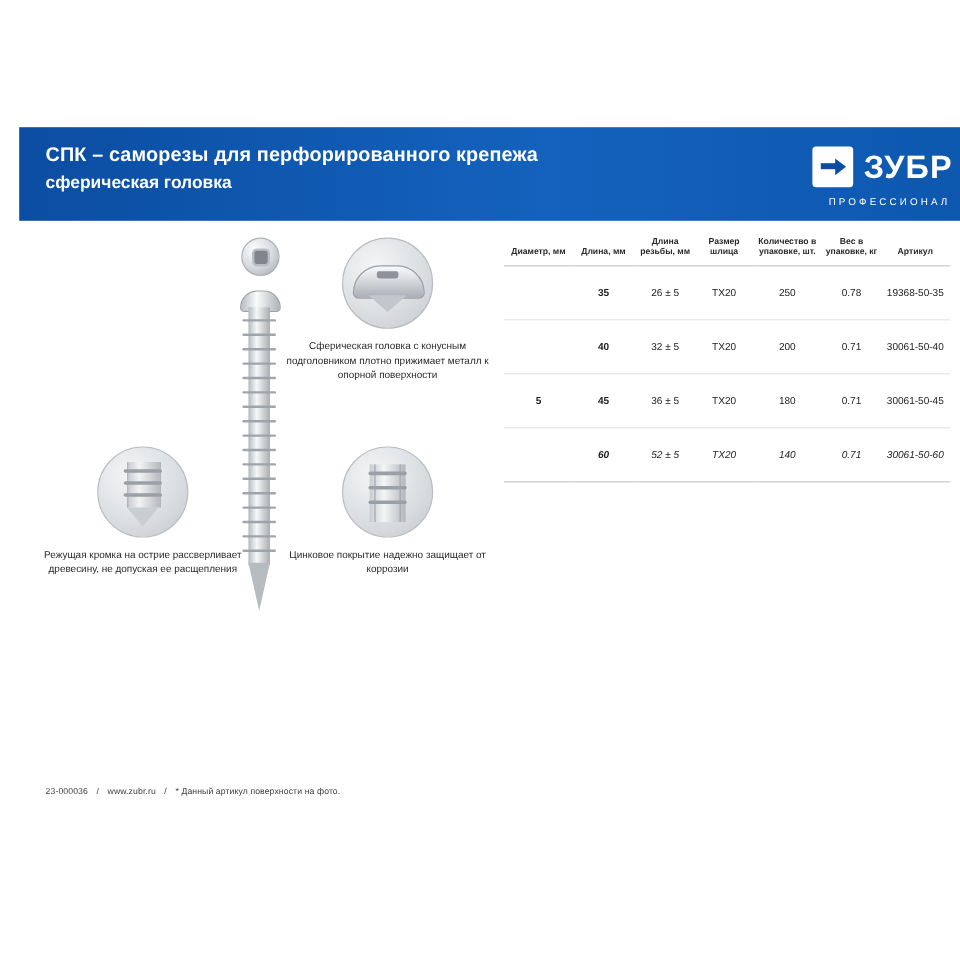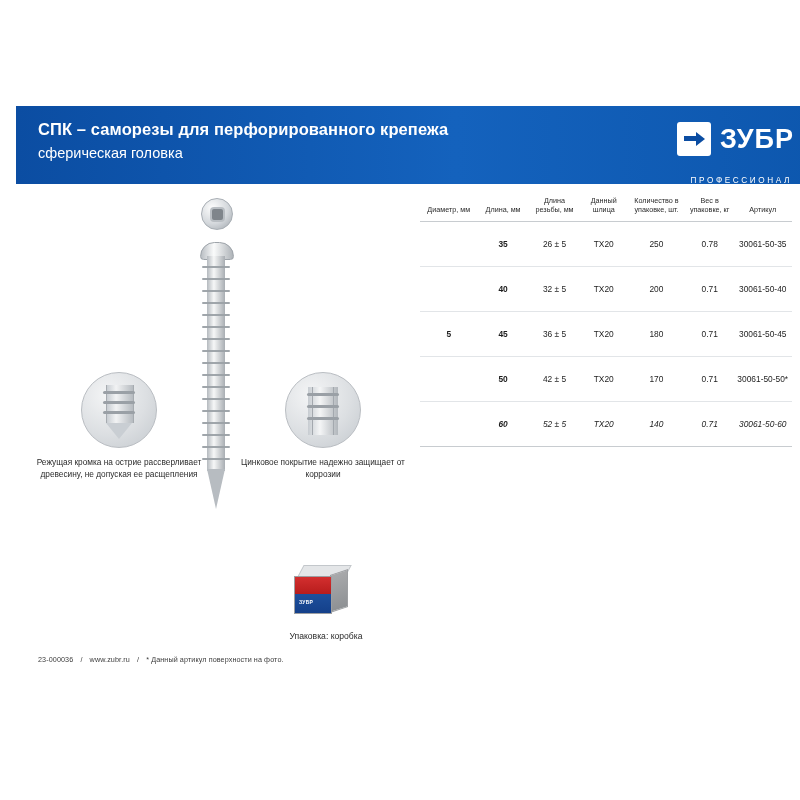--- a/index.html
+++ b/index.html
@@ -39,21 +39,21 @@
     top: 14px;
     font-size: 16.5px;
     font-weight: bold;
     letter-spacing: 0.1px;
   }
   .header-sub {
     position: absolute;
     left: 22px;
     top: 39px;
     font-size: 14.5px;
-    font-weight: normal;
+    font-weight: bold;
   }
   .brand {
     position: absolute;
     right: 22px;
     top: 16px;
     width: 220px;
     height: 48px;
     text-align: right;
   }
   .brand-row {
@@ -91,21 +91,21 @@
   }
   .brand-name {
     font-size: 27px;
     font-weight: bold;
     letter-spacing: 1px;
     line-height: 1;
   }
   .brand-tag {
     font-size: 8.2px;
     letter-spacing: 2.6px;
-    margin-top: 20px;
+    margin-top: 8px;
     text-align: right;
     padding-right: 2px;
   }
 
   
   .left-col {
     position: absolute;
     left: 0;
     top: 190px;
     width: 400px;
@@ -370,21 +370,21 @@
     top: 196px;
     width: 372px;
   }
   table.spec {
     width: 372px;
     border-collapse: collapse;
     font-size: 8.2px;
     color: #1d1d1d;
   }
   table.spec thead th {
-    font-weight: normal;
+    font-weight: bold;
     font-size: 7.2px;
     line-height: 1.25;
     padding: 0 2px 7px 2px;
     text-align: center;
     vertical-align: bottom;
     color: #2a2a2a;
   }
   table.spec thead tr {
     border-bottom: 1px solid #c8ccd0;
   }
@@ -436,20 +436,28 @@
         <div class="brand-mark"></div>
         <div class="brand-name">ЗУБР</div>
       </div>
       <div class="brand-tag">ПРОФЕССИОНАЛ</div>
     </div>
   </div>
 
   <div class="left-col">
 
 
+    <div class="feature" style="left:222px; top:8px;">
+      <div class="circle">
+        <div class="dome"></div>
+        <div class="dome-slot"></div>
+        <div class="dome-cone"></div>
+      </div>
+      <div class="cap">Сферическая головка с конусным подголовником плотно прижимает металл к опорной поверхности</div>
+    </div>
 
     <div class="feature" style="left:222px; top:182px;">
       <div class="circle">
         <div class="coat-block"></div>
         <div class="coat-line" style="left:26px;"></div>
         <div class="coat-line" style="left:47px;"></div>
         <div class="tip-thread" style="top:20px;"></div>
         <div class="tip-thread" style="top:32px;"></div>
         <div class="tip-thread" style="top:44px;"></div>
       </div>
@@ -485,51 +493,43 @@
       <div class="thread" style="top:200px;"></div>
       <div class="thread" style="top:212px;"></div>
       <div class="thread" style="top:224px;"></div>
       <div class="thread" style="top:236px;"></div>
       <div class="thread" style="top:248px;"></div>
       <div class="thread" style="top:260px;"></div>
       <div class="screw-tip"></div>
     </div>
   </div>
 
-  <div class="package">
-    <div class="box-top"></div>
-    <div class="box-side"></div>
-    <div class="box-front">
-      <div class="box-label">ЗУБР</div>
-    </div>
-    <div class="package-cap">Упаковка: коробка</div>
-  </div>
 
   <div class="table-zone">
     <table class="spec">
       <thead>
         <tr>
           <th class="col1">Диаметр, мм</th>
           <th class="col2">Длина, мм</th>
           <th class="col3">Длина резьбы, мм</th>
-          <th class="col4">Данный шлица</th>
+          <th class="col4">Размер шлица</th>
           <th class="col5">Количество в упаковке, шт.</th>
           <th class="col6">Вес в упаковке, кг</th>
           <th class="col7">Артикул</th>
         </tr>
       </thead>
       <tbody>
         <tr>
           <td class="diam"></td>
           <td class="len">35</td>
           <td>26 ± 5</td>
           <td>TX20</td>
           <td>250</td>
           <td>0.78</td>
-          <td>30061-50-35</td>
+          <td>19368-50-35</td>
         </tr>
         <tr>
           <td class="diam"></td>
           <td class="len">40</td>
           <td>32 ± 5</td>
           <td>TX20</td>
           <td>200</td>
           <td>0.71</td>
           <td>30061-50-40</td>
         </tr>
@@ -537,29 +537,20 @@
           <td class="diam">5</td>
           <td class="len">45</td>
           <td>36 ± 5</td>
           <td>TX20</td>
           <td>180</td>
           <td>0.71</td>
           <td>30061-50-45</td>
         </tr>
         <tr>
           <td class="diam"></td>
-          <td class="len">50</td>
-          <td>42 ± 5</td>
-          <td>TX20</td>
-          <td>170</td>
-          <td>0.71</td>
-          <td>30061-50-50*</td>
-        </tr>
-        <tr>
-          <td class="diam"></td>
           <td class="len">60</td>
           <td>52 ± 5</td>
           <td>TX20</td>
           <td>140</td>
           <td>0.71</td>
           <td>30061-50-60</td>
         </tr>
       </tbody>
     </table>
   </div>

